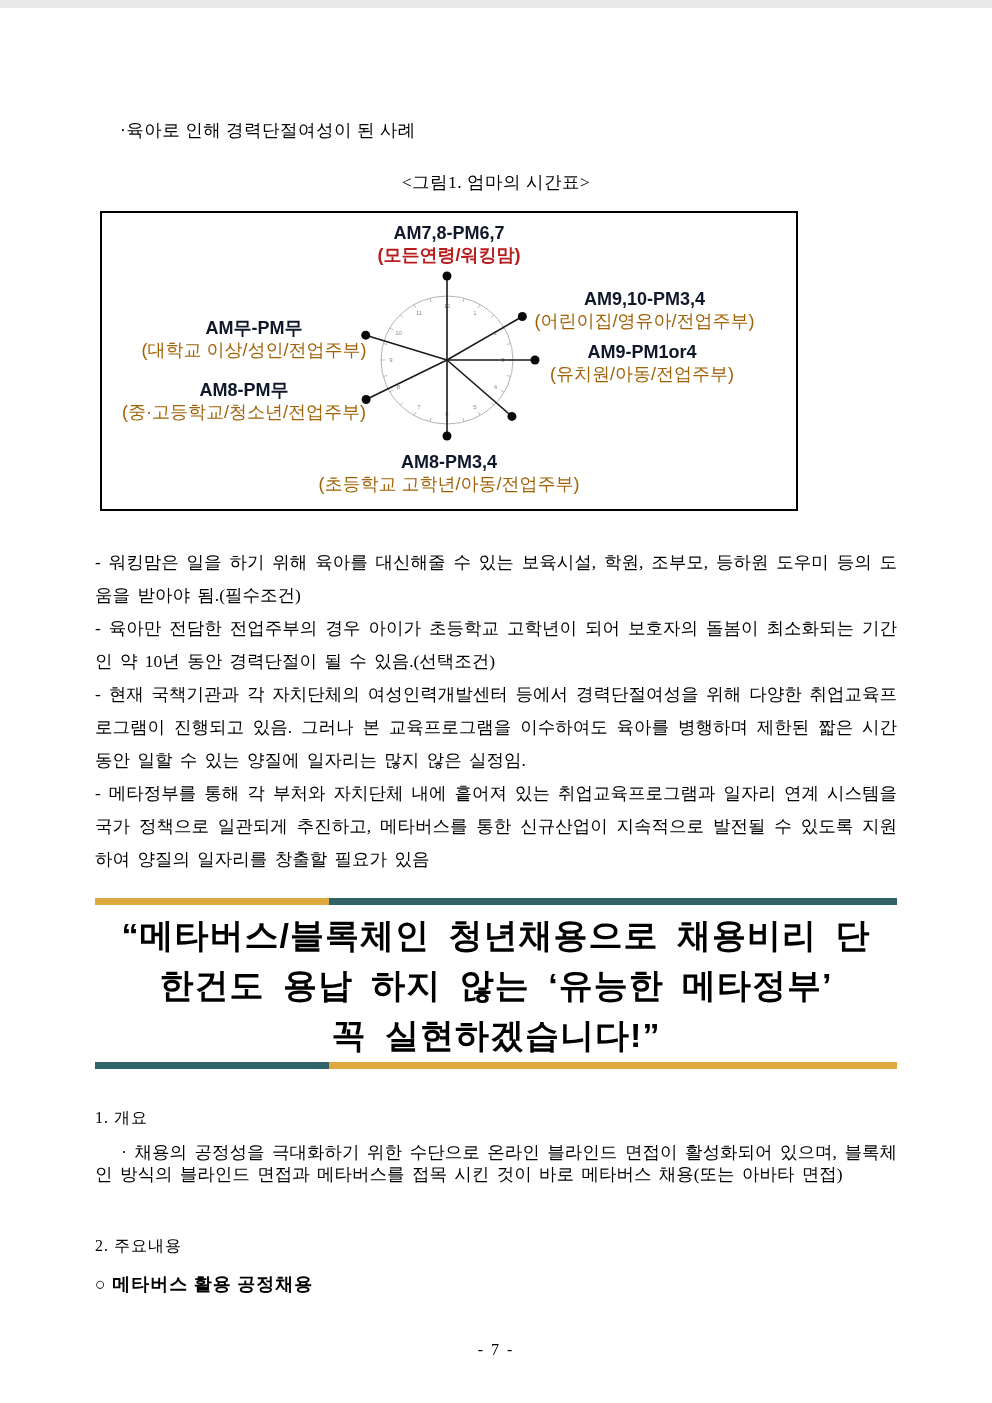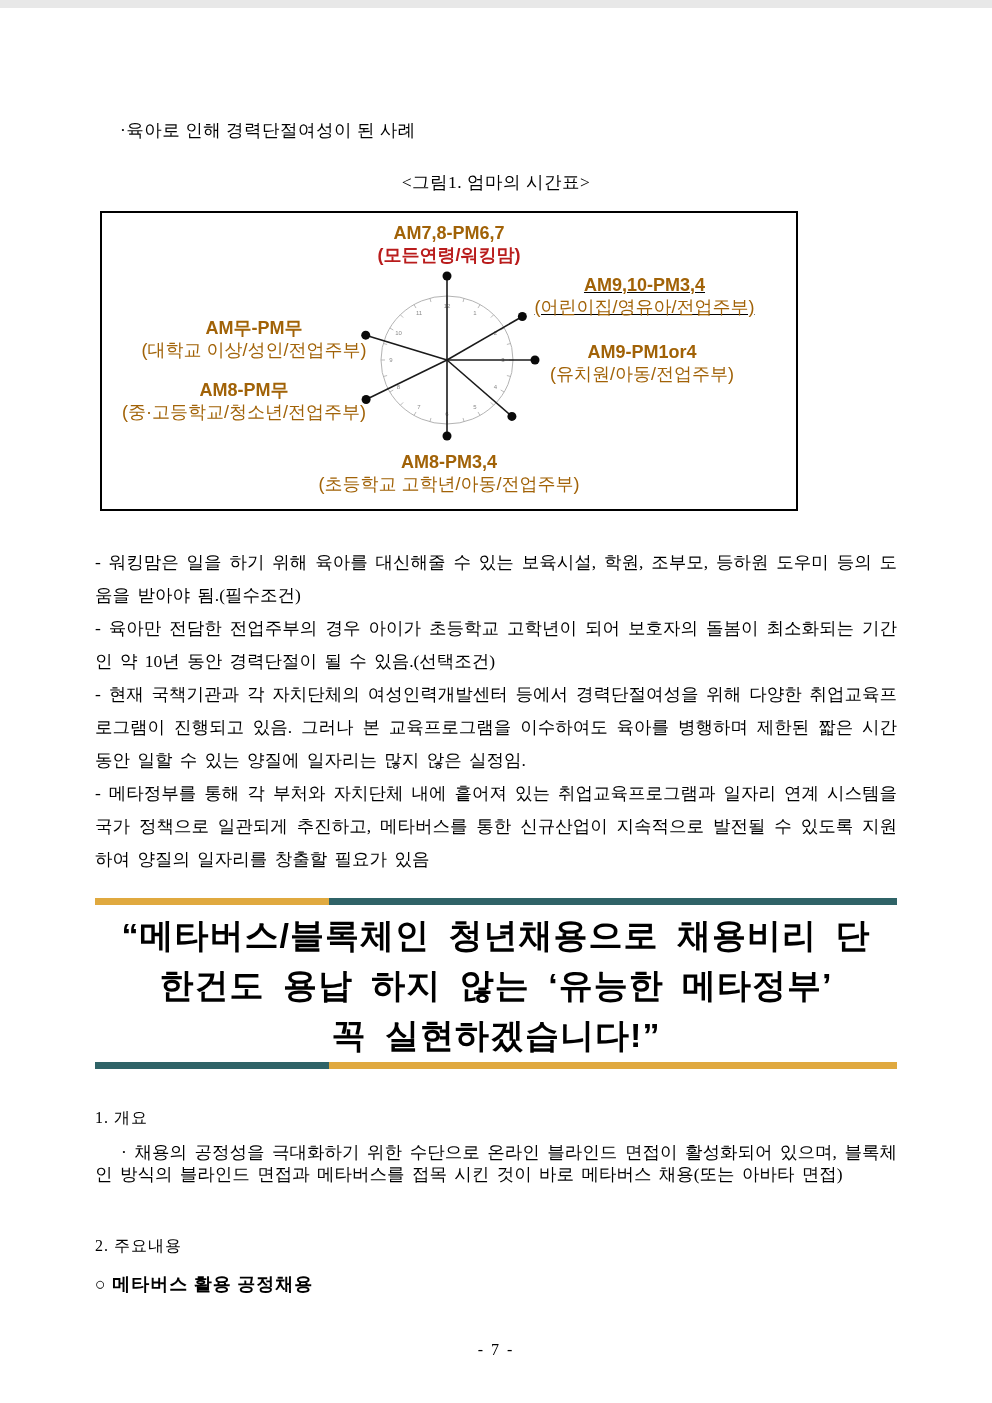--- a/index.html
+++ b/index.html
@@ -10,21 +10,21 @@
     font-family:"Liberation Serif","DejaVu Serif",serif; color:#000;padding-left:36px;
   }
 
   .bullet-case { position:absolute; left:120px; top:110px; font-size:17.5px; letter-spacing:0.5px; }
   .fig-caption { position:absolute; left:0; top:162px; width:100%; text-align:center; font-size:17.5px; letter-spacing:0.5px; }
 
   .figure-box { position:absolute; left:100px; top:203px; width:698px; height:300px; border:2px solid #000; background:#fff; }
   #clock-svg { position:absolute; left:0; top:0; width:694px; height:296px; }
 
   .fig-label { position:absolute; text-align:center; font-family:"Liberation Sans","DejaVu Sans",sans-serif; }
-  .fig-time { display:block; font-weight:bold; font-size:18px; line-height:21px; color:#a16207; }
+  .fig-time { display:block; font-weight:bold; font-size:18px; line-height:21px; color:#0f172a; }
   .fig-desc { display:block; font-size:18px; line-height:22px; color:#a16207; }
   .fig-desc.blue { color:#b91c1c; font-weight:bold; }
 
   .body-text { position:absolute; left:95px; top:538px; width:802px;
     font-size:17.5px; line-height:33px; text-align:justify; word-spacing:3px; }
   .body-text p { margin:0; }
 
   .quote-block { position:absolute; left:95px; top:890px; width:802px; }
   .bar { height:7px; display:flex; }
   .bar .seg-gold { background:#E0A93F; }
@@ -108,21 +108,21 @@
         <circle cx="264.108535833075" cy="186.453403211017" r="4.5" fill="#0a0a0a"></circle>
         <line x1="345" y1="147" x2="263.71409574314197" y2="122.14840509856738" stroke="#1a1a1a" stroke-width="1.6"></line>
         <circle cx="263.71409574314197" cy="122.14840509856738" r="4.5" fill="#0a0a0a"></circle>
       </svg>
 
     <div class="fig-label" style="left:172px; top:10px; width:350px;">
       <span class="fig-time">AM7,8-PM6,7</span>
       <span class="fig-desc blue">(모든연령/워킹맘)</span>
     </div>
 
-    <div class="fig-label" style="left:415px; top:62px; width:255px;text-decoration:underline;">
+    <div class="fig-label" style="left:415px; top:76px; width:255px;">
       <span class="fig-time">AM9,10-PM3,4</span>
       <span class="fig-desc">(어린이집/영유아/전업주부)</span>
     </div>
 
     <div class="fig-label" style="left:22px; top:105px; width:260px;">
       <span class="fig-time">AM무-PM무</span>
       <span class="fig-desc">(대학교 이상/성인/전업주부)</span>
     </div>
 
     <div class="fig-label" style="left:430px; top:129px; width:220px;">

